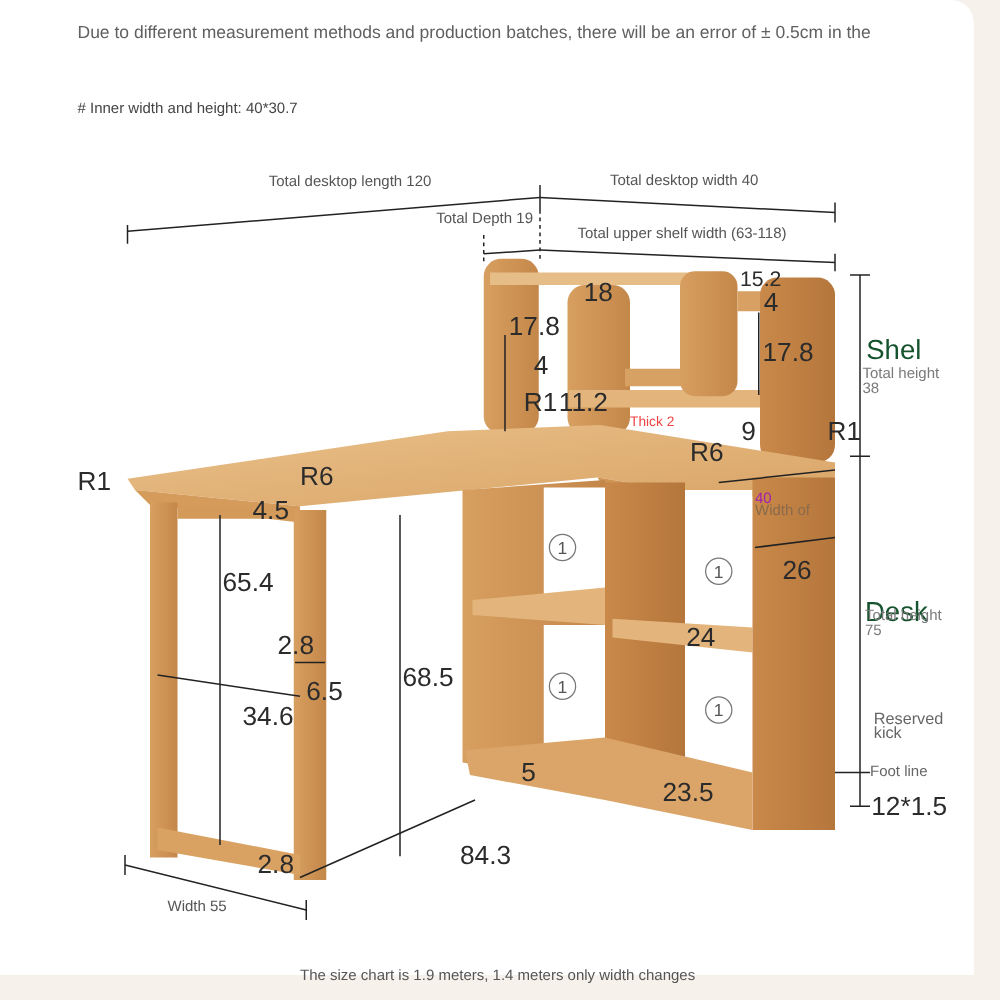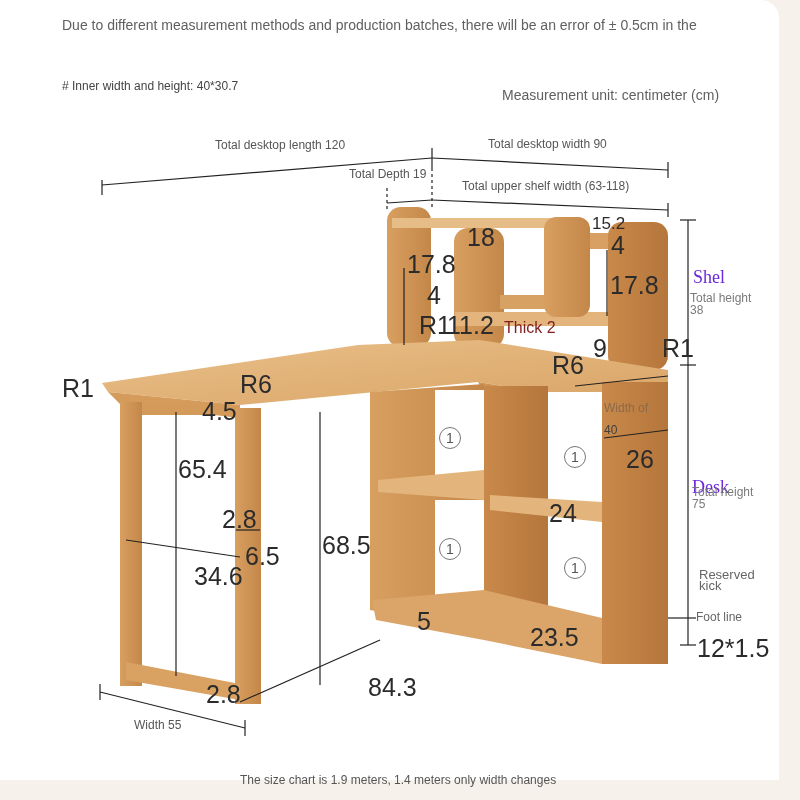--- a/index.html
+++ b/index.html
@@ -3,34 +3,33 @@
   <meta charset="utf-8">
   <style>
     * { box-sizing: border-box; margin: 0; padding: 0; }
     html, body { width: 800px; height: 800px; overflow: hidden; }
     body { background: #f6f1eb; font-family: "Liberation Sans", sans-serif; position: relative; }
     .sheet { position: absolute; left: 0; top: 0; width: 779px; height: 780px; background: #ffffff; border-radius: 0 18px 0 0; }
     .txt { position: absolute; color: #555; white-space: nowrap; }
     .note { font-size: 14px; color: #606060; }
     .small { font-size: 12px; color: #444; }
     .lab { font-size: 12px; color: #555; }
-    .dim { font-size: 25px; color: #2b2b2b; }
-    .grey-big { font-size: 18px; color: #6d28d9; font-family: Liberation Serif, serif; }
+    .dim { font-size: 21px; color: #2b2b2b; }
+    .grey-big { font-size: 22px; color: #14532d; }
     .grey-sm { font-size: 12px; color: #7a7a7a; line-height: 12px; }
     .circ { position: absolute; width: 22px; height: 22px; border: 1.3px solid #777; border-radius: 50%; font-size: 14px; color: #555; text-align: center; line-height: 20px; }
     svg.art { position: absolute; left: 0; top: 0; }
   </style>
 </head>
 <body>
 
 <div class="sheet">
 
   <div class="txt note" style="left:62px;top:17px;">Due to different measurement methods and production batches, there will be an error of ± 0.5cm in the</div>
   <div class="txt small" style="left:62px;top:79px;"># Inner width and height: 40*30.7</div>
-  <div class="txt note" style="left:502px;top:87px;">Measurement unit: centimeter (cm)</div>
 
   <svg class="art" width="779" height="800" viewBox="0 0 779 800">
     <defs>
       <linearGradient id="wtop" x1="0" y1="0" x2="1" y2="1">
         <stop offset="0" stop-color="#e9c08a"></stop>
           <stop offset="1" stop-color="#d9a466"></stop>
       </linearGradient>
       <linearGradient id="wside" x1="0" y1="0" x2="1" y2="0">
         <stop offset="0" stop-color="#d79f60"></stop>
           <stop offset="1" stop-color="#c4874a"></stop>
@@ -97,31 +96,31 @@
       <line x1="100" y1="684" x2="100" y2="700"></line>
       <line x1="245" y1="720" x2="245" y2="736"></line>
       <line x1="604" y1="438" x2="668" y2="430"></line>
       <line x1="575" y1="386" x2="668" y2="376"></line>
       <line x1="404" y1="268" x2="404" y2="345"></line>
       <line x1="607" y1="250" x2="607" y2="316"></line>
     </g>
   </svg>
 
   <div class="txt lab" style="left:215px;top:138px;">Total desktop length 120</div>
-  <div class="txt lab" style="left:488px;top:137px;">Total desktop width 90</div>
+  <div class="txt lab" style="left:488px;top:137px;">Total desktop width 40</div>
   <div class="txt lab" style="left:349px;top:167px;">Total Depth 19</div>
   <div class="txt lab" style="left:462px;top:179px;">Total upper shelf width (63-118)</div>
   <div class="txt lab" style="left:134px;top:718px;">Width 55</div>
 
   <div class="txt dim" style="left:467px;top:223px;">18</div>
   <div class="txt dim" style="left:407px;top:250px;">17.8</div>
   <div class="txt dim" style="left:427px;top:281px;">4</div>
   <div class="txt dim" style="left:419px;top:311px;">R1</div>
   <div class="txt dim" style="left:447px;top:311px;">11.2</div>
-  <div class="txt" style="left:504px;top:319px;font-size:16px;color:#7f1d1d;">Thick 2</div>
+  <div class="txt" style="left:504px;top:332px;font-size:11px;color:#ef4444;">Thick 2</div>
   <div class="txt dim" style="left:592px;top:214px;font-size:17px;">15.2</div>
   <div class="txt dim" style="left:611px;top:231px;">4</div>
   <div class="txt dim" style="left:610px;top:271px;">17.8</div>
   <div class="txt dim" style="left:593px;top:334px;">9</div>
   <div class="txt dim" style="left:662px;top:334px;">R1</div>
 
   <div class="txt grey-big" style="left:693px;top:267px;">Shel</div>
   <div class="txt grey-sm" style="left:690px;top:292px;">Total height</div>
   <div class="txt grey-sm" style="left:690px;top:304px;">38</div>
 
@@ -130,21 +129,21 @@
   <div class="txt dim" style="left:202px;top:397px;">4.5</div>
   <div class="txt dim" style="left:178px;top:455px;">65.4</div>
   <div class="txt dim" style="left:222px;top:505px;">2.8</div>
   <div class="txt dim" style="left:245px;top:542px;">6.5</div>
   <div class="txt dim" style="left:194px;top:562px;">34.6</div>
   <div class="txt dim" style="left:322px;top:531px;">68.5</div>
   <div class="txt dim" style="left:206px;top:680px;">2.8</div>
   <div class="txt dim" style="left:368px;top:673px;">84.3</div>
   <div class="txt dim" style="left:552px;top:351px;">R6</div>
   <div class="txt grey-sm" style="left:604px;top:402px;color:#8a6a4a;">Width of</div>
-  <div class="txt grey-sm" style="left:604px;top:392px;color:#404040;margin-top:32px;">40</div>
+  <div class="txt grey-sm" style="left:604px;top:392px;color:#a21caf;">40</div>
   <div class="txt dim" style="left:626px;top:445px;">26</div>
   <div class="txt dim" style="left:549px;top:499px;">24</div>
   <div class="txt dim" style="left:417px;top:607px;">5</div>
   <div class="txt dim" style="left:530px;top:623px;">23.5</div>
 
   <div class="circ" style="left:439px;top:427px;">1</div>
   <div class="circ" style="left:564px;top:446px;">1</div>
   <div class="circ" style="left:439px;top:538px;">1</div>
   <div class="circ" style="left:564px;top:557px;">1</div>
 

